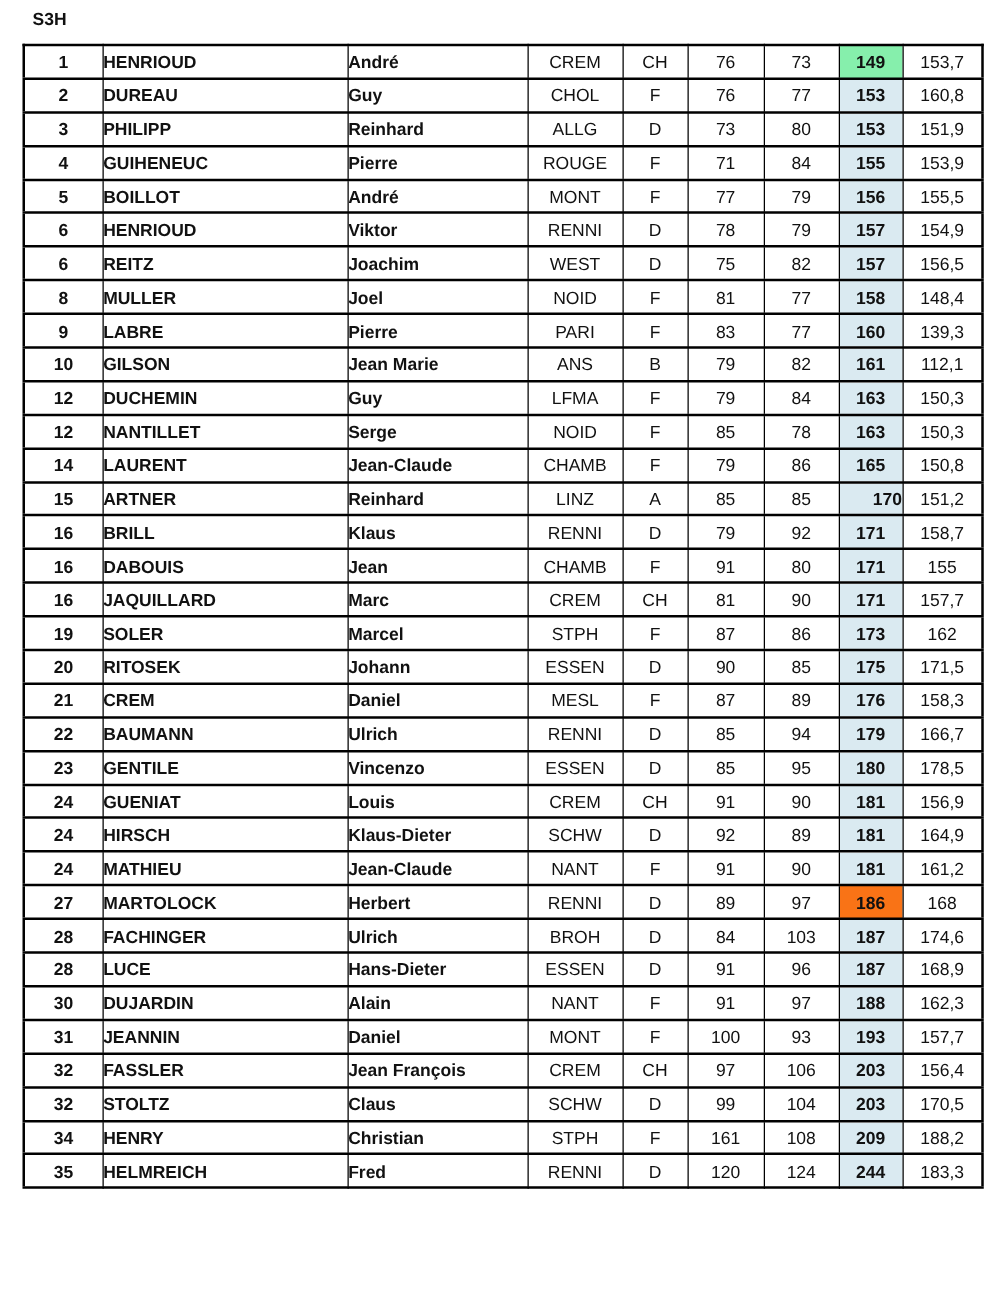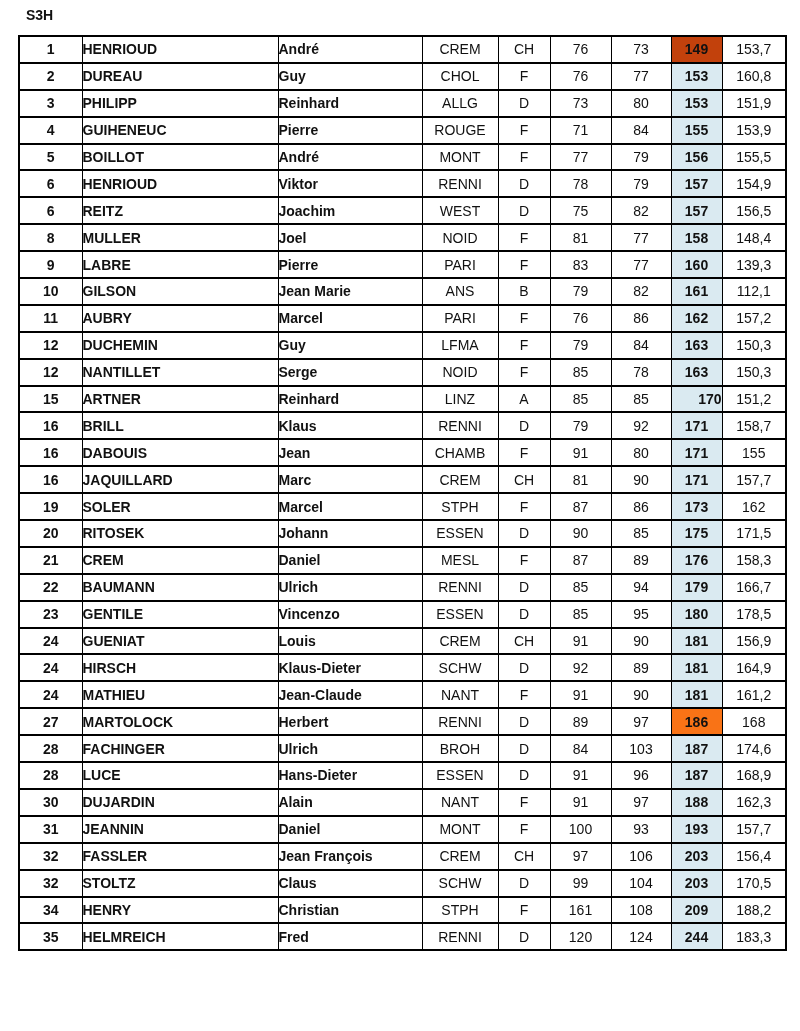--- a/index.html
+++ b/index.html
@@ -37,21 +37,21 @@
   </colgroup>
   <tbody id="rows-body">
       <tr>
         <td class="rank">1</td>
         <td class="last">HENRIOUD</td>
         <td class="first">André</td>
         <td class="club">CREM</td>
         <td class="nat">CH</td>
         <td class="r1">76</td>
         <td class="r2">73</td>
-        <td class="total" style="background: #c2410c;">149</td>
+        <td class="total" style="background: #86efac;">149</td>
         <td class="hcp">153,7</td>
       </tr>
       <tr>
         <td class="rank">2</td>
         <td class="last">DUREAU</td>
         <td class="first">Guy</td>
         <td class="club">CHOL</td>
         <td class="nat">F</td>
         <td class="r1">76</td>
         <td class="r2">77</td>
@@ -140,51 +140,51 @@
         <td class="last">GILSON</td>
         <td class="first">Jean Marie</td>
         <td class="club">ANS</td>
         <td class="nat">B</td>
         <td class="r1">79</td>
         <td class="r2">82</td>
         <td class="total" style="background: rgb(218, 234, 241);">161</td>
         <td class="hcp">112,1</td>
       </tr>
       <tr>
-        <td class="rank">11</td>
-        <td class="last">AUBRY</td>
-        <td class="first">Marcel</td>
-        <td class="club">PARI</td>
-        <td class="nat">F</td>
-        <td class="r1">76</td>
-        <td class="r2">86</td>
-        <td class="total" style="background: rgb(218, 234, 241);">162</td>
-        <td class="hcp">157,2</td>
-      </tr>
-      <tr>
         <td class="rank">12</td>
         <td class="last">DUCHEMIN</td>
         <td class="first">Guy</td>
         <td class="club">LFMA</td>
         <td class="nat">F</td>
         <td class="r1">79</td>
         <td class="r2">84</td>
         <td class="total" style="background: rgb(218, 234, 241);">163</td>
         <td class="hcp">150,3</td>
       </tr>
       <tr>
         <td class="rank">12</td>
         <td class="last">NANTILLET</td>
         <td class="first">Serge</td>
         <td class="club">NOID</td>
         <td class="nat">F</td>
         <td class="r1">85</td>
         <td class="r2">78</td>
         <td class="total" style="background: rgb(218, 234, 241);">163</td>
         <td class="hcp">150,3</td>
+      </tr>
+      <tr>
+        <td class="rank">14</td>
+        <td class="last">LAURENT</td>
+        <td class="first">Jean-Claude</td>
+        <td class="club">CHAMB</td>
+        <td class="nat">F</td>
+        <td class="r1">79</td>
+        <td class="r2">86</td>
+        <td class="total" style="background: rgb(218, 234, 241);">165</td>
+        <td class="hcp">150,8</td>
       </tr>
       <tr>
         <td class="rank">15</td>
         <td class="last">ARTNER</td>
         <td class="first">Reinhard</td>
         <td class="club">LINZ</td>
         <td class="nat">A</td>
         <td class="r1">85</td>
         <td class="r2">85</td>
         <td class="total" style="background: rgb(218, 234, 241); text-align: right;">170</td>

